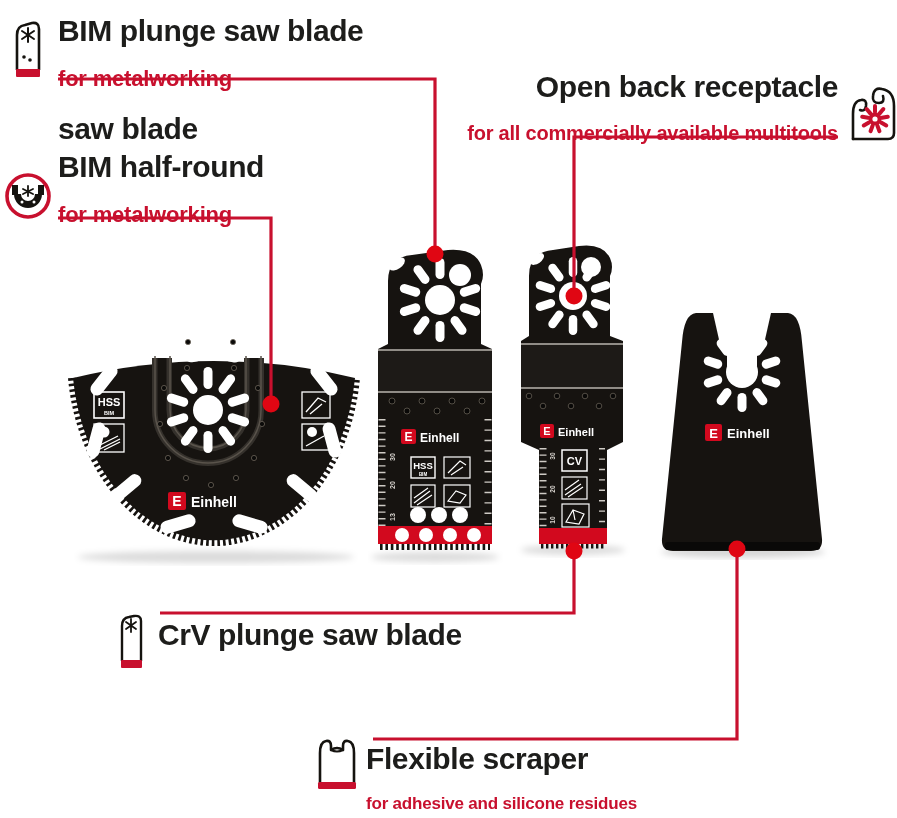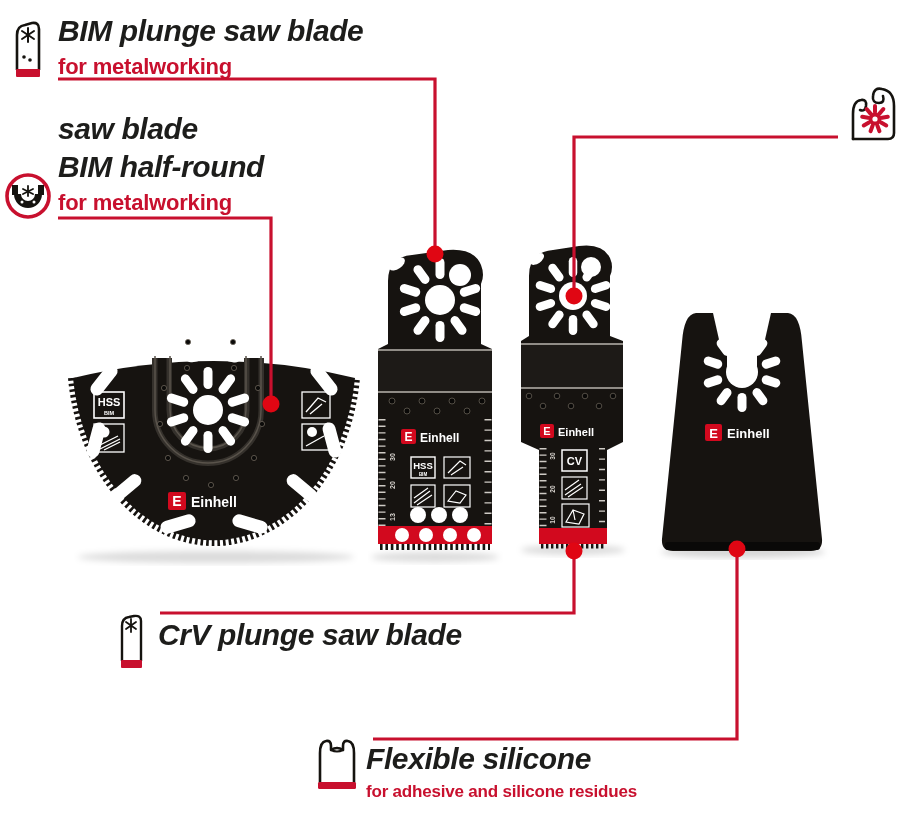--- a/index.html
+++ b/index.html
@@ -2,24 +2,24 @@
 <html><head>
 <meta charset="utf-8">
 <style>
   html,body{margin:0;padding:0;background:#fff;}
   .stage{
     position:relative;width:897px;height:818px;background:#ffffff;overflow:hidden;
     font-family:"Liberation Sans",sans-serif;
   }
   .abs{position:absolute;}
   .callout-title{
-    font-size:30px;font-weight:700;color:#1d1d1b;line-height:38px;letter-spacing:-0.4px;font-style:italic;
+    font-size:30px;font-weight:700;color:#1d1d1b;line-height:38px;letter-spacing:-0.4px;
   }
   .callout-sub{
-    font-size:22px;font-weight:700;color:#c8102e;margin-top:4px;letter-spacing:-0.2px;
+    font-size:22px;font-weight:700;color:#c8102e;margin-top:16px;letter-spacing:-0.2px;
   }
   .callout-sub.small{font-size:20px;}
   .right-align{text-align:right;}
   svg text{font-family:"Liberation Sans",sans-serif;}
   .shadow{filter:blur(3px);}
   .z-tools{z-index:1;}
   .z-lines{z-index:2;pointer-events:none;}
   .z-labels{z-index:3;}
 </style>
 </head>
@@ -297,20 +297,24 @@
     </g>
     <circle cx="20" cy="32" r="1.5" fill="#ffffff"></circle>
     <circle cx="32" cy="32" r="1.5" fill="#ffffff"></circle>
   </svg>
   <div class="abs z-labels" style="left:58px;top:110px;">
     <div class="callout-title">saw blade</div>
     <div class="callout-title">BIM half-round</div>
     <div class="callout-sub">for metalworking</div>
   </div>
 
+  <div class="abs z-labels right-align" style="right:59px;top:68px;width:420px;">
+    <div class="callout-title">Open back receptacle</div>
+    <div class="callout-sub small">for all commercially available multitools</div>
+  </div>
   <svg class="abs z-labels" style="left:848px;top:84px;" width="48" height="58" viewBox="0 0 48 58">
     <path d="M5,55 V30 Q5,17 13,16 Q19,15 18,22 Q17,28 12,26" fill="none" stroke="#15130f" stroke-width="2.6" stroke-linecap="round"></path>
     <path d="M5,55 H40 Q46,55 46,49 V22 Q46,7 34,5 Q26,3 25,12 Q24,19 31,19 Q37,19 35,12" fill="none" stroke="#15130f" stroke-width="2.6" stroke-linecap="round"></path>
     <g transform="translate(27,35)" fill="#c8102e">
       <circle r="6.5"></circle>
       <rect x="-2" y="-15" width="4" height="10" rx="2"></rect>
       <rect x="-2" y="-15" width="4" height="10" rx="2" transform="rotate(40)"></rect>
       <rect x="-2" y="-15" width="4" height="10" rx="2" transform="rotate(80)"></rect>
       <rect x="-2" y="-15" width="4" height="10" rx="2" transform="rotate(120)"></rect>
       <rect x="-2" y="-15" width="4" height="10" rx="2" transform="rotate(160)"></rect>
@@ -334,17 +338,17 @@
   <div class="abs z-labels" style="left:158px;top:616px;">
     <div class="callout-title">CrV plunge saw blade</div>
   </div>
 
   <svg class="abs z-labels" style="left:316px;top:733px;" width="42" height="58" viewBox="0 0 42 58">
     <path d="M4,50 V20 Q4,9 10,8 Q15,7 15,13 V17 Q21,13 27,17 V13 Q27,7 32,8 Q38,9 38,20 V50" fill="#ffffff" stroke="#15130f" stroke-width="2.6" stroke-linejoin="round"></path>
     <path d="M15,17 Q21,20 27,17" fill="none" stroke="#15130f" stroke-width="2"></path>
     <rect x="2" y="49" width="38" height="7" rx="1.5" fill="#c8102e"></rect>
   </svg>
   <div class="abs z-labels" style="left:366px;top:740px;">
-    <div class="callout-title">Flexible silicone</div>
+    <div class="callout-title">Flexible scraper</div>
     <div class="callout-sub" style="font-size:17px;">for adhesive and silicone residues</div>
   </div>
 
 </div>
 
 </body></html>

